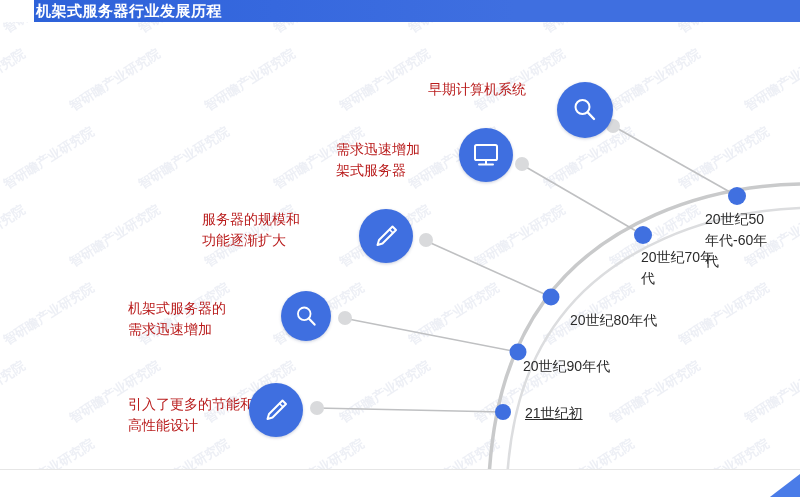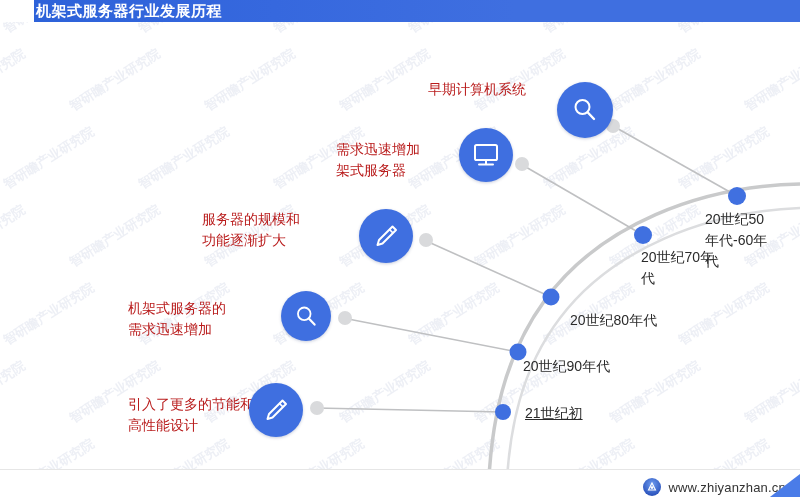--- a/index.html
+++ b/index.html
@@ -313,25 +313,16 @@
   <div class="era-label" style="left:641px; top:247px; width:95px;">20世纪70年
 代</div>
 
   <div class="era-label" style="left:570px; top:300px; width:140px;margin-top:10px;">20世纪80年代</div>
 
   <div class="era-label" style="left:523px; top:356px; width:150px;">20世纪90年代</div>
 
   <div class="era-label" style="left:525px; top:403px; width:120px;text-decoration:underline;">21世纪初</div>
 
   <div class="footer-bar"></div>
-  <div class="footer-brand">
-    <span class="logo-mark">
-      <svg width="12" height="12" viewBox="0 0 12 12">
-        <path d="M6 2 L9.5 9 L2.5 9 Z" fill="none" stroke="#ffffff" stroke-width="1.1"></path>
-        <circle cx="6" cy="6.6" r="1.4" fill="#ffffff"></circle>
-      </svg>
-    </span>
-    <span class="footer-url">www.zhiyanzhan.cn</span>
-  </div>
   <div class="footer-corner"></div>
   <div class="bottom-strip"></div>
 
 </div>
 
 </body></html>

